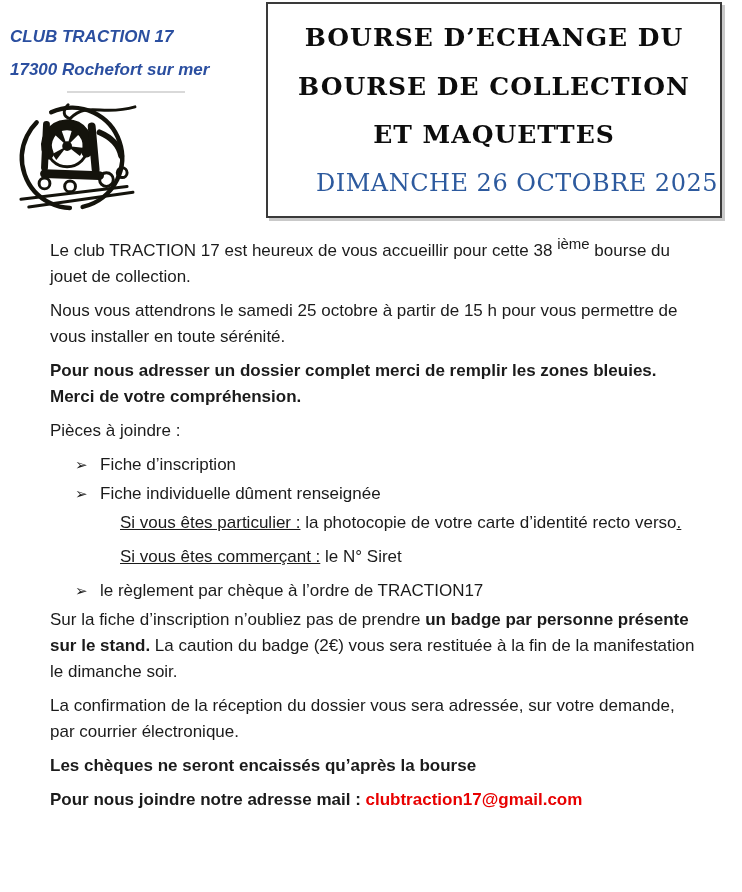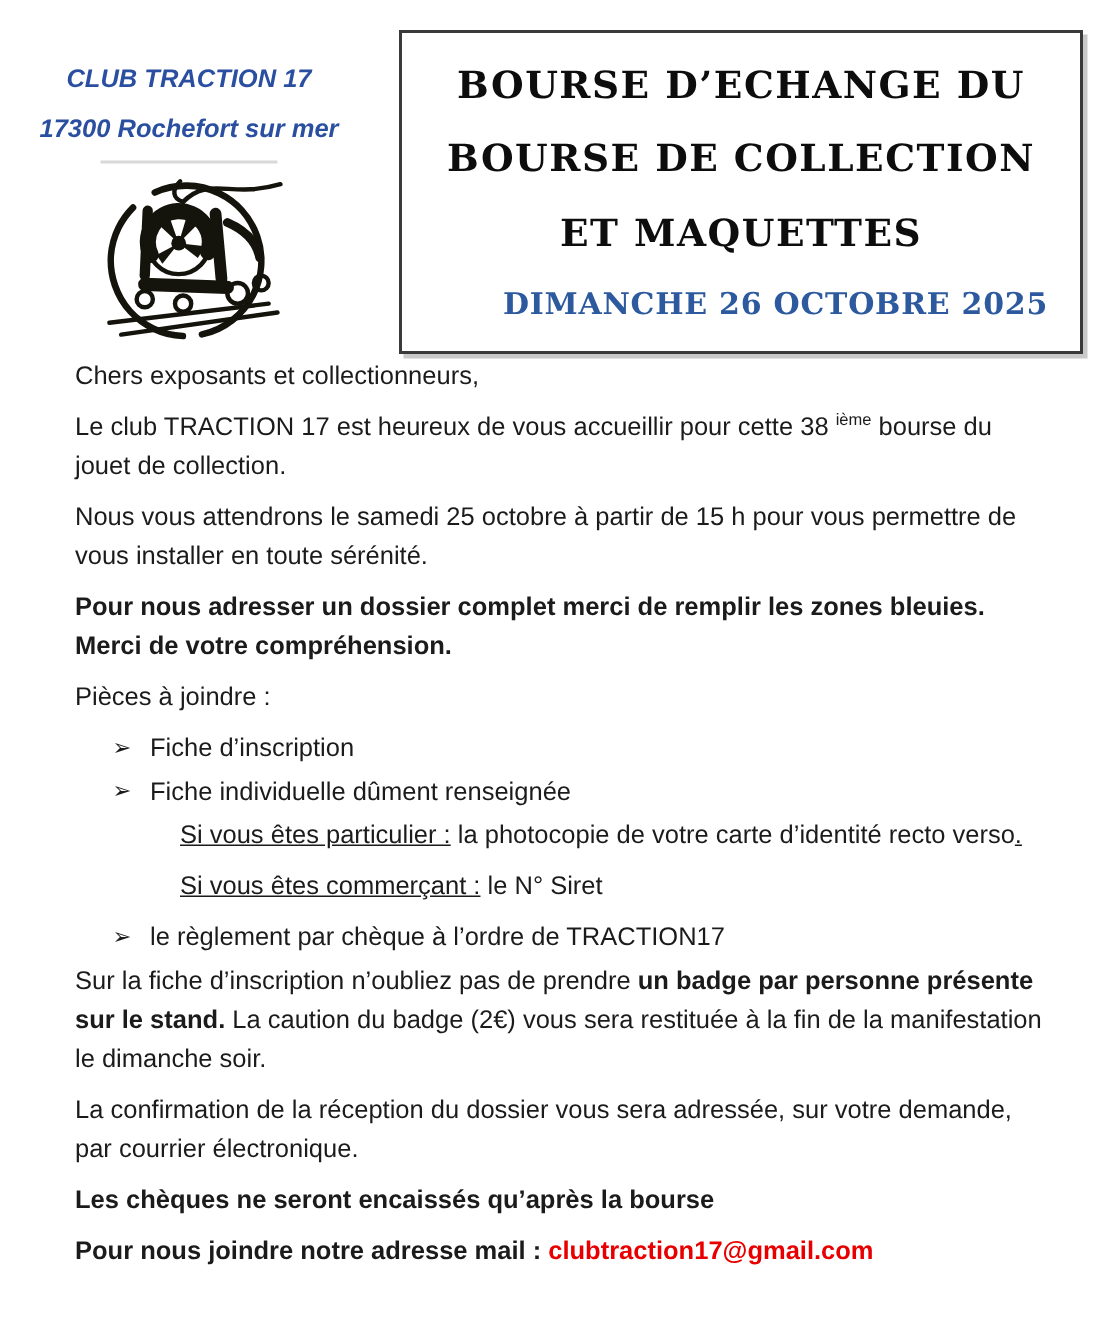--- a/index.html
+++ b/index.html
@@ -1,46 +1,46 @@
 <!DOCTYPE html>
 <html style="--club-blue: #2b4fa0; --title-blue: #2d5a9e; --box-border: #3a3a3a; --divider: #d9d9d9;"><head>
 <meta charset="utf-8">
 <style>
   html,body{margin:0;padding:0;background:#ffffff;}
   .page{position:relative;width:742px;height:892px;background:#fff;overflow:hidden;
         font-family:"Liberation Sans",sans-serif;color:#1b1b1b;}
 
   
-  .club-block{position:absolute;left:10px;top:36px;width:232px;text-align:center;}
+  .club-block{position:absolute;left:10px;top:20px;width:232px;}
   .club-line{font-style:italic;font-weight:bold;font-size:17px;line-height:33px;
              color:var(--club-blue,#2b4fa0);white-space:nowrap;}
   .divider{width:118px;height:2px;background:var(--divider,#d9d9d9);margin:5px auto 2px;}
   .logo-wrap{display:inline-block;}
 
   
-  .title-box{position:absolute;left:266px;top:20px;width:452px;height:212px;
+  .title-box{position:absolute;left:266px;top:2px;width:452px;height:212px;
              border:2px solid var(--box-border,#3a3a3a);background:#fff;
              box-shadow:3px 3px 0 #c9c9c9;
              display:flex;flex-direction:column;justify-content:space-evenly;
              align-items:center;text-align:center;}
   .title-line{font-family:"DejaVu Serif",serif;font-weight:bold;font-size:25px;
               letter-spacing:1px;color:#0d0d0d;white-space:nowrap;}
-  .title-date{font-family:"DejaVu Serif",serif;font-weight:bold;font-size:20px;
+  .title-date{font-family:"DejaVu Serif",serif;font-weight:normal;font-size:24px;
               letter-spacing:0.5px;color:var(--title-blue,#2d5a9e);white-space:nowrap;margin-left:46px;}
 
   
   .doc-body{position:absolute;left:50px;top:238px;width:650px;
             font-size:17px;line-height:26px;}
   .para{margin:0 0 8px 0;}
   .para.bullet{margin:0 0 3px 0;padding-left:50px;position:relative;}
   .para.bullet .marker{position:absolute;left:25px;top:0;font-size:15px;}
   .para.indent{text-indent:70px;}
   .b{font-weight:bold;}
   .u{text-decoration:underline;text-align:right;}
-  sup{font-size:11px;line-height:0;text-align:right;}
+  sup{font-size:15px;line-height:0;text-align:right;}
 </style>
 </head>
 <body>
 
 <div class="page">
 
   <div class="club-block">
     <div class="club-line">CLUB TRACTION 17</div>
     <div class="club-line">17300 Rochefort sur mer</div>
     <div class="divider"></div>
@@ -75,21 +75,20 @@
   </div>
 
   <div class="title-box">
     <div class="title-line">BOURSE D’ECHANGE DU</div>
     <div class="title-line">BOURSE DE COLLECTION</div>
     <div class="title-line">ET MAQUETTES</div>
     <div class="title-date">DIMANCHE 26 OCTOBRE 2025</div>
   </div>
 
   <div class="doc-body">
-      <p class="para p"><span>Chers exposants et collectionneurs,</span></p>
       <p class="para p"><span>Le club TRACTION 17 est heureux de vous accueillir pour cette 38 </span><sup>ième</sup><span> bourse du jouet de collection.</span></p>
       <p class="para p"><span>Nous vous attendrons le samedi 25 octobre à partir de 15 h pour vous permettre de vous installer en toute sérénité.</span></p>
       <p class="para p"><span class="b">Pour nous adresser un dossier complet merci de remplir les zones bleuies. Merci de votre compréhension.</span></p>
       <p class="para p"><span>Pièces à joindre :</span></p>
       <p class="para bullet"><span class="marker">➢</span><span>Fiche d’inscription</span></p>
       <p class="para bullet"><span class="marker">➢</span><span>Fiche individuelle dûment renseignée</span></p>
       <p class="para indent"><span class="u">Si vous êtes particulier :</span><span> la photocopie de votre carte d’identité recto verso</span><span class="u">.</span></p>
       <p class="para indent"><span class="u">Si vous êtes commerçant :</span><span> le N° Siret</span></p>
       <p class="para bullet"><span class="marker">➢</span><span>le règlement par chèque à l’ordre de TRACTION17</span></p>
       <p class="para p"><span>Sur la fiche d’inscription n’oubliez pas de prendre </span><span class="b">un badge par personne présente sur le stand.</span><span> La caution du badge (2€) vous sera restituée à la fin de la manifestation le dimanche soir.</span></p>

